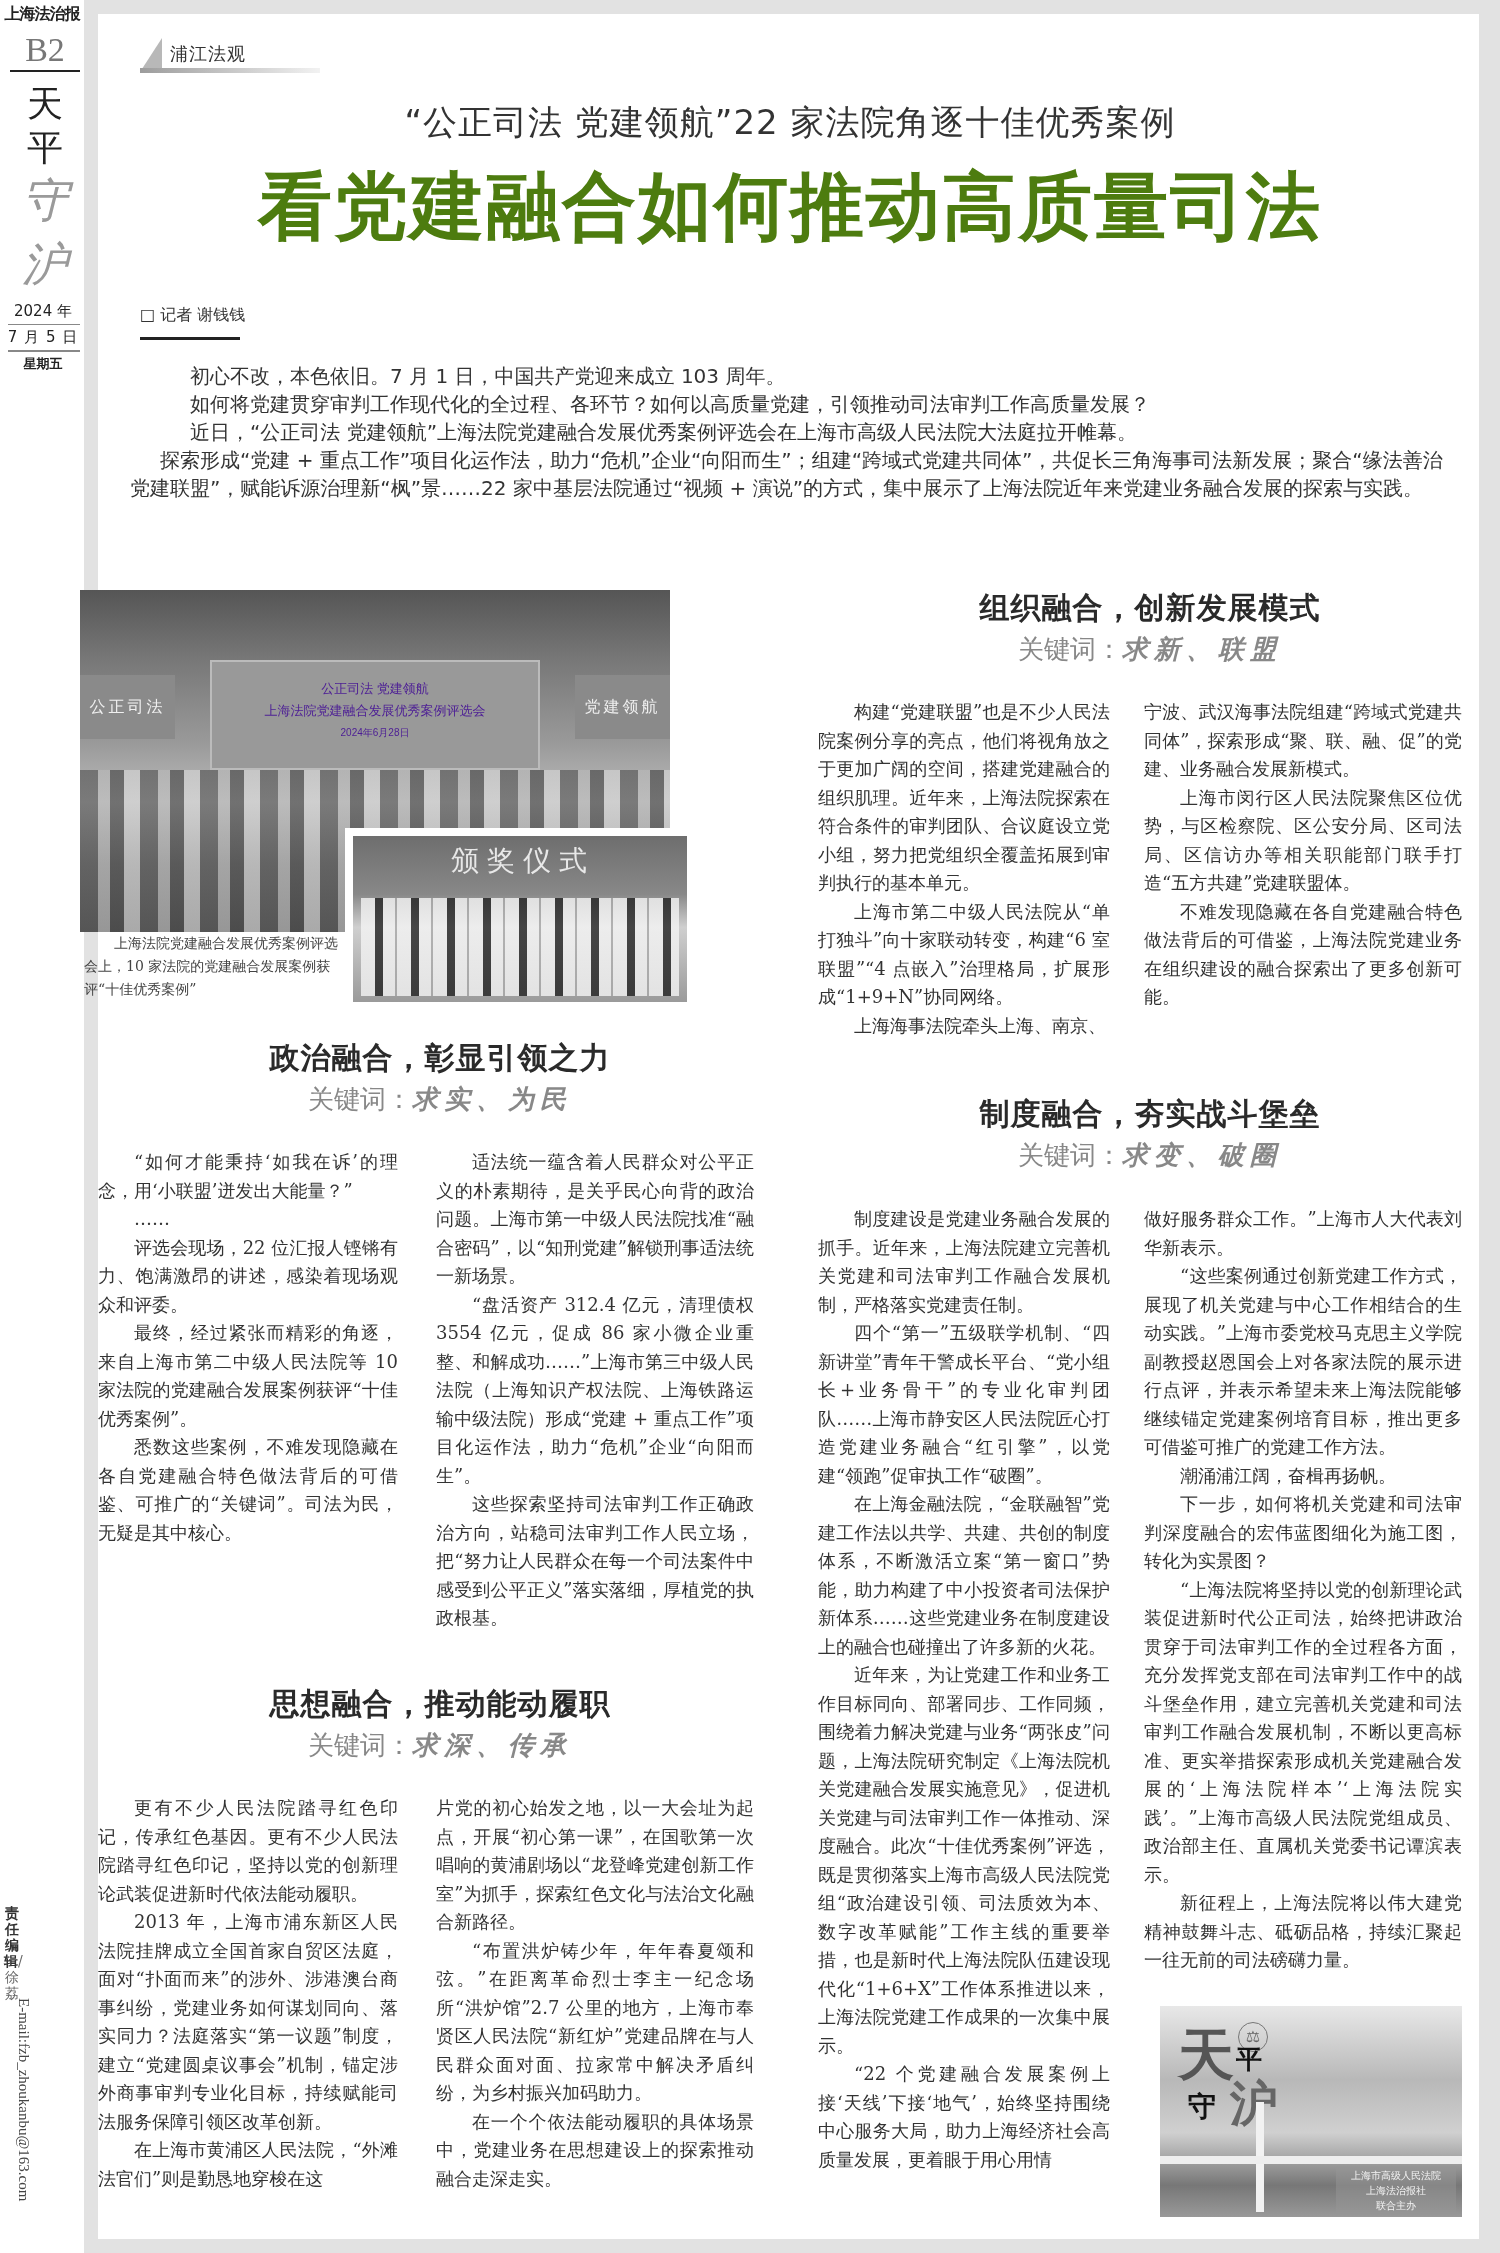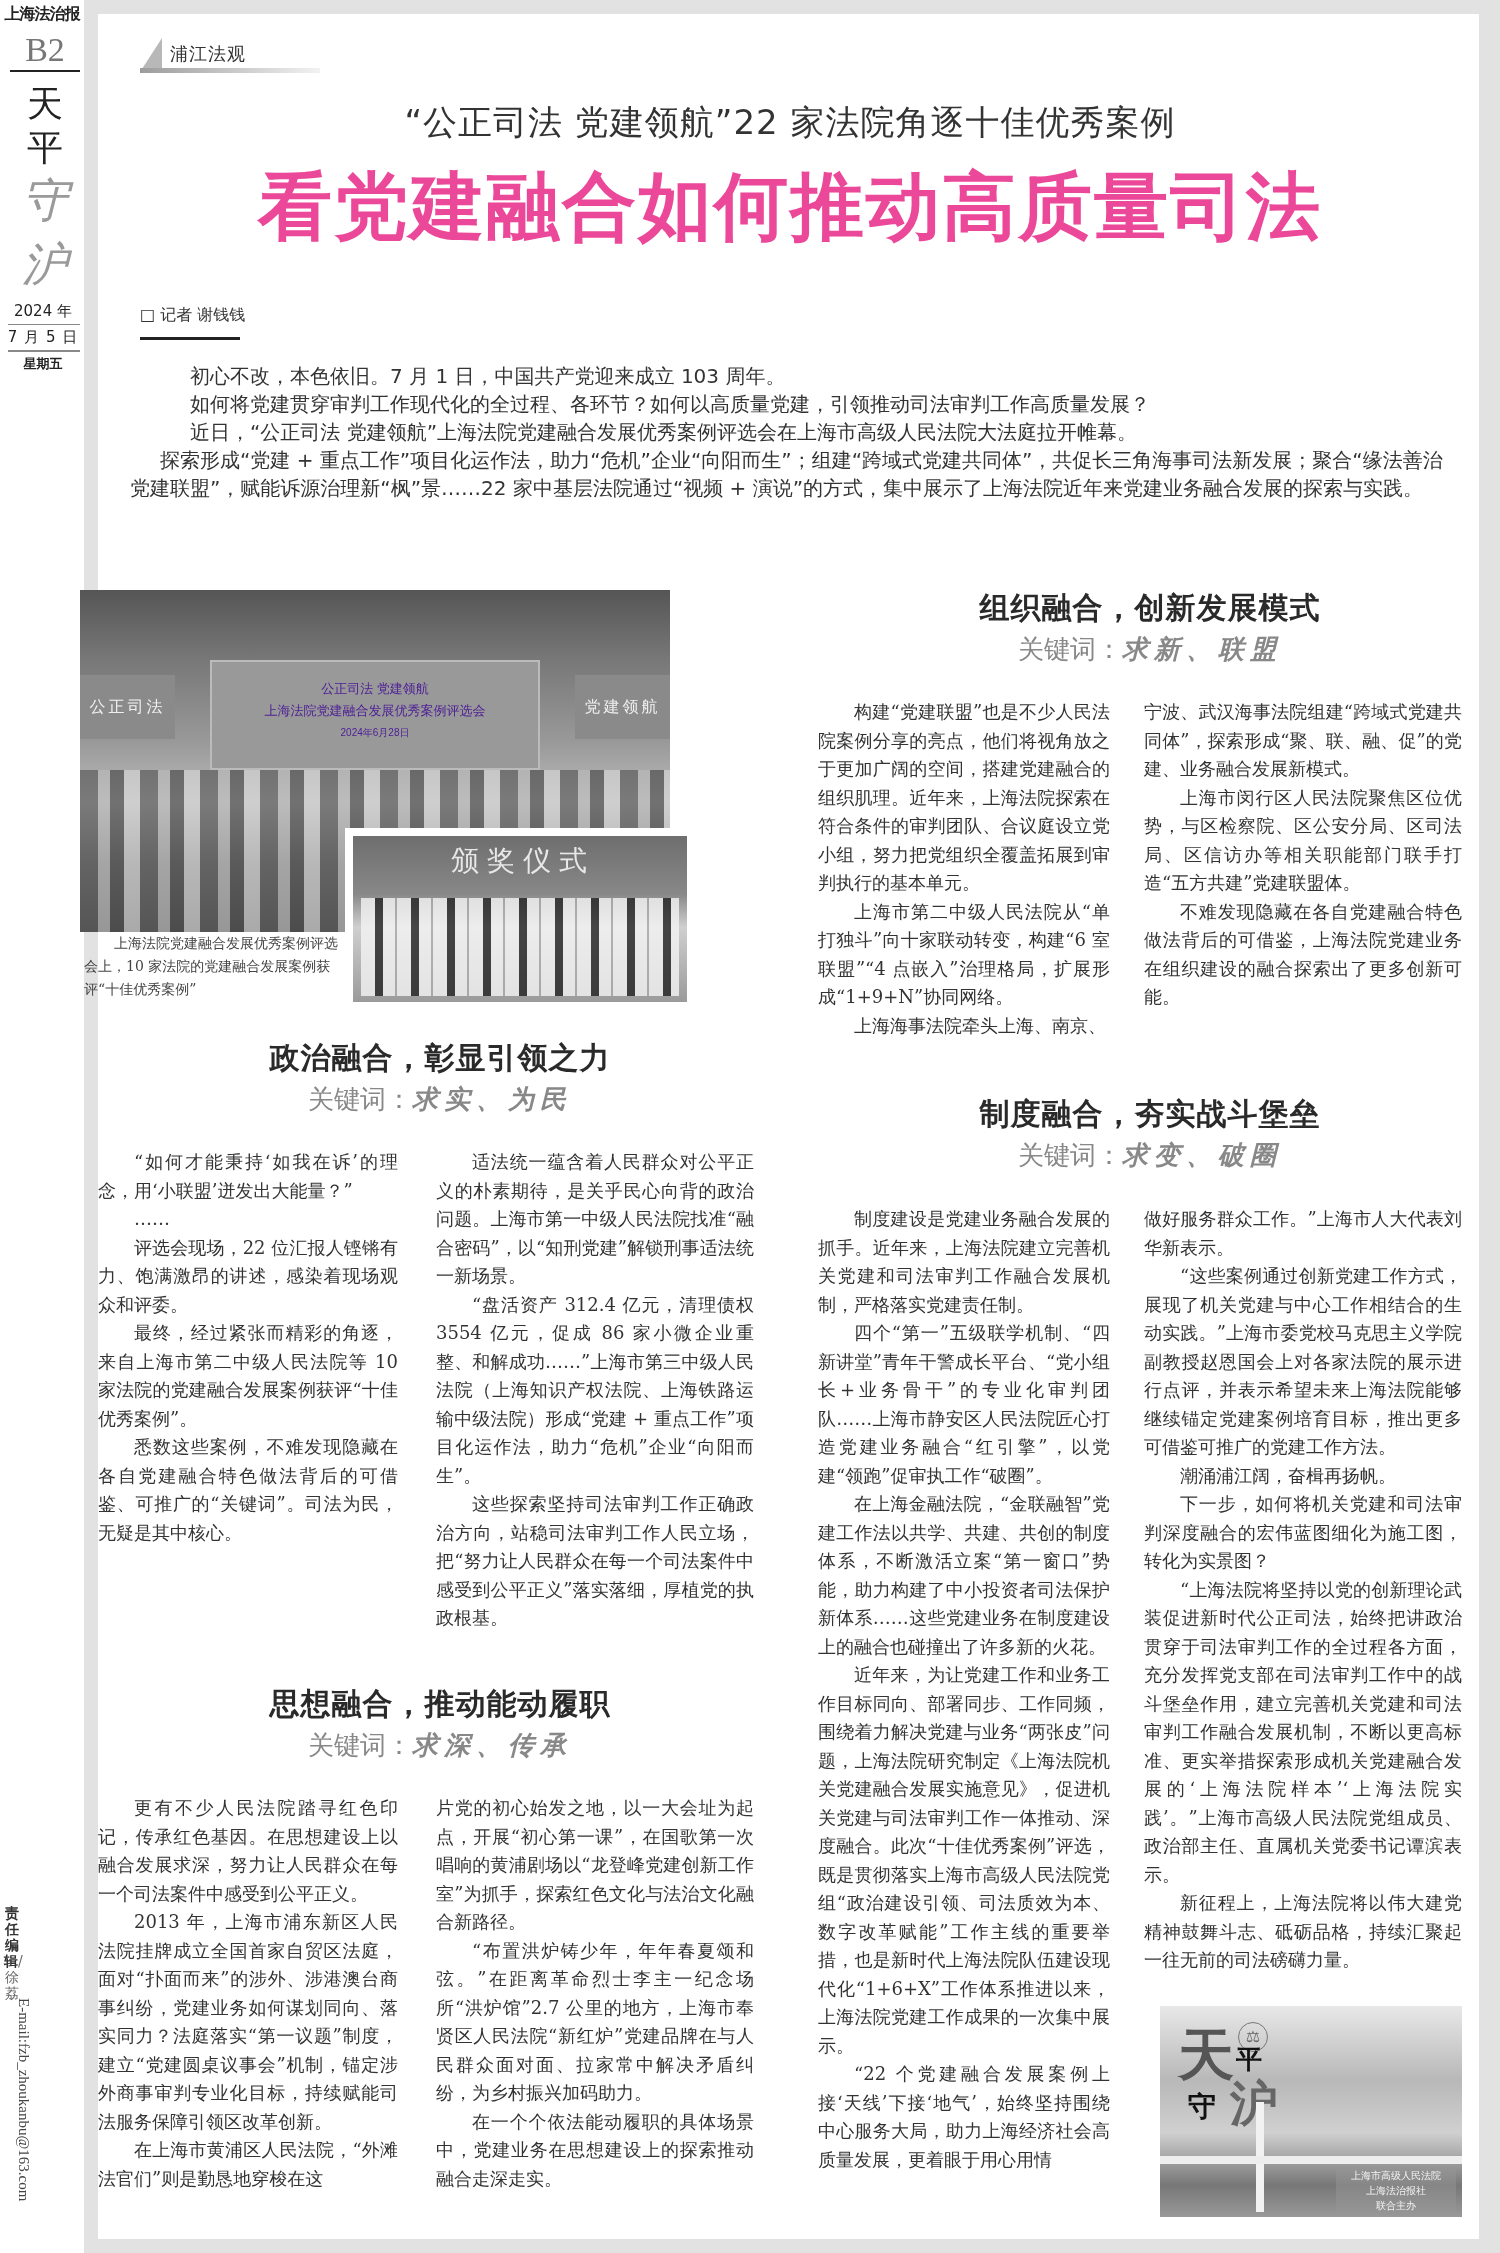--- a/index.html
+++ b/index.html
@@ -28,21 +28,21 @@
   .frame-right { position: absolute; left: 1479px; top: 0; width: 21px; height: 2253px; background: #e2e2e2; }
   .frame-bottom { position: absolute; left: 84px; top: 2239px; width: 1416px; height: 14px; background: #e2e2e2; }
 
   
   .section-tag { position: absolute; left: 140px; top: 38px; height: 34px; width: 180px; }
   .section-tag .slash { position: absolute; left: 0; top: 0; width: 0; height: 0; border-left: 22px solid transparent; border-bottom: 34px solid #b8b8b8; }
   .section-tag .bar { position: absolute; left: 0; top: 30px; width: 180px; height: 5px; background: linear-gradient(90deg, #9c9c9c, #f2f2f2); }
   .section-tag .label { position: absolute; left: 30px; top: 4px; font-size: 18px; color: #333; letter-spacing: 1px; }
 
   .kicker { position: absolute; left: 100px; top: 100px; width: 1380px; text-align: center; font-size: 34px; color: #333; letter-spacing: 1px; }
-  .headline { position: absolute; left: 100px; top: 158px; width: 1380px; text-align: center; font-family: "DejaVu Serif", serif; font-weight: bold; font-size: 74px; color: #ec4899; letter-spacing: 2px; }
+  .headline { position: absolute; left: 100px; top: 158px; width: 1380px; text-align: center; font-family: "DejaVu Serif", serif; font-weight: bold; font-size: 74px; color: #4d7c0f; letter-spacing: 2px; }
   .byline { position: absolute; left: 140px; top: 305px; font-size: 16px; color: #333; }
   .byline-rule { position: absolute; left: 140px; top: 337px; width: 100px; height: 3px; background: #222; }
 
   .lead { position: absolute; left: 160px; top: 362px; width: 1300px; font-size: 20px; line-height: 28px; color: #333; }
   .lead p { text-indent: 30px; margin-left: -30px; padding-left: 30px; }
   .lead p.wrap { text-indent: 30px; margin-left: -30px; padding-left: 0; }
 
   
   .photo-main { position: absolute; left: 80px; top: 590px; width: 590px; height: 342px; background: linear-gradient(180deg, #555 0%, #777 20%, #9a9a9a 45%, #bdbdbd 62%, #8a8a8a 80%, #6a6a6a 100%); overflow: hidden; }
   .photo-main .screen { position: absolute; left: 130px; top: 70px; width: 330px; height: 110px; background: #999; border: 2px solid #bbb; }
@@ -190,21 +190,21 @@
   <p>下一步，如何将机关党建和司法审判深度融合的宏伟蓝图细化为施工图，转化为实景图？</p>
   <p>“上海法院将坚持以党的创新理论武装促进新时代公正司法，始终把讲政治贯穿于司法审判工作的全过程各方面，充分发挥党支部在司法审判工作中的战斗堡垒作用，建立完善机关党建和司法审判工作融合发展机制，不断以更高标准、更实举措探索形成机关党建融合发展的‘上海法院样本’‘上海法院实践’。”上海市高级人民法院党组成员、政治部主任、直属机关党委书记谭滨表示。</p>
   <p>新征程上，上海法院将以伟大建党精神鼓舞斗志、砥砺品格，持续汇聚起一往无前的司法磅礴力量。</p>
 </div>
 
 <div class="sec-title" style="left:100px; top:1684px; width:680px;">思想融合，推动能动履职</div>
 <div class="sec-kw" style="left:100px; top:1728px; width:680px;">
   <span>关键词：</span><span class="kw-val">求深、传承</span>
 </div>
 <div class="col" style="left:98px; top:1794px; width:300px;">
-  <p>更有不少人民法院踏寻红色印记，传承红色基因。在思想建设上以融合发展求深，努力让人民群众在每一个司法案件中感受到公平正义。</p>
+  <p>更有不少人民法院踏寻红色印记，传承红色基因。更有不少人民法院踏寻红色印记，坚持以党的创新理论武装促进新时代依法能动履职。</p>
   <p>2013 年，上海市浦东新区人民法院挂牌成立全国首家自贸区法庭，面对“扑面而来”的涉外、涉港澳台商事纠纷，党建业务如何谋划同向、落实同力？法庭落实“第一议题”制度，建立“党建圆桌议事会”机制，锚定涉外商事审判专业化目标，持续赋能司法服务保障引领区改革创新。</p>
   <p>在上海市黄浦区人民法院，“外滩法官们”则是勤恳地穿梭在这</p>
 </div>
 <div class="col" style="left:436px; top:1794px; width:318px;">
   <p class="cont">片党的初心始发之地，以一大会址为起点，开展“初心第一课”，在国歌第一次唱响的黄浦剧场以“龙登峰党建创新工作室”为抓手，探索红色文化与法治文化融合新路径。</p>
   <p>“布置洪炉铸少年，年年春夏颂和弦。”在距离革命烈士李主一纪念场所“洪炉馆”2.7 公里的地方，上海市奉贤区人民法院“新红炉”党建品牌在与人民群众面对面、拉家常中解决矛盾纠纷，为乡村振兴加码助力。</p>
   <p>在一个个依法能动履职的具体场景中，党建业务在思想建设上的探索推动融合走深走实。</p>
 </div>
 
 <div class="ad">

